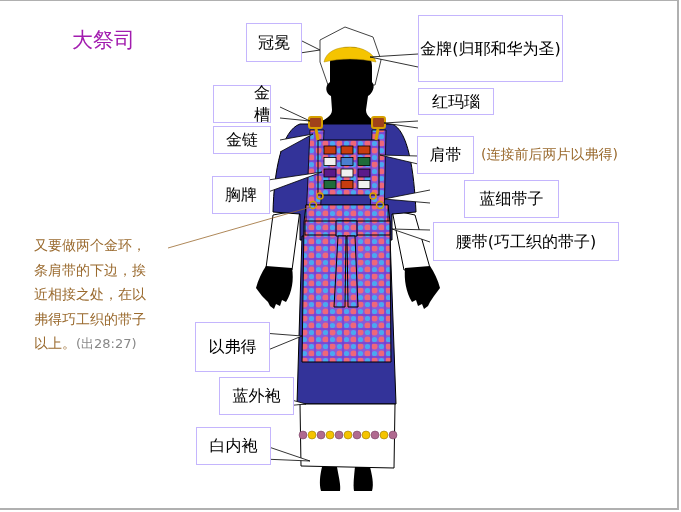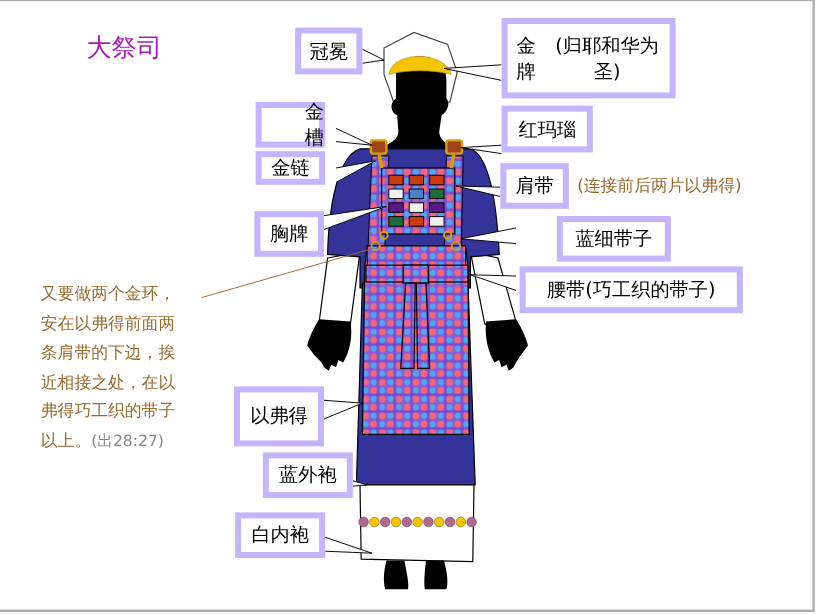--- a/index.html
+++ b/index.html
@@ -1,20 +1,20 @@
 <!DOCTYPE html>
 <html><head>
 <meta charset="utf-8">
 <style>
   html, body { margin:0; padding:0; background:#fff; }
   body { width:681px; height:512px; position:relative; overflow:hidden; font-family:"DejaVu Sans","Liberation Sans",sans-serif; }
   .frame { position:absolute; left:0; top:0; width:679px; height:510px; border-top:1px solid #b0b0b0; border-right:2px solid #b0b0b0; border-bottom:2px solid #b0b0b0; box-sizing:border-box; }
   .title { position:absolute; left:72px; top:26px; font-size:21px; color:#a21caf; }
   svg.figure { position:absolute; left:0; top:0; }
-  .label { position:absolute; background:#fff; border:5px solid #c4b5fd; font-size:16px; color:#000; display:flex; align-items:center; justify-content:center; text-align:center; line-height:22px; box-sizing:border-box; }
+  .label { position:absolute; background:#fff; border:1px solid #c4b5fd; font-size:16px; color:#000; display:flex; align-items:center; justify-content:center; text-align:center; line-height:22px; box-sizing:border-box; }
   .note { position:absolute; font-size:14px; color:#9a6a2e; line-height:24.5px; }
   .note .cite { color:#888; font-size:13px; }
   .hint { position:absolute; font-size:14px; color:#9a6a2e; }
 </style>
 </head>
 <body>
 
 <div class="frame"></div>
 
 <div class="title">大祭司</div>
@@ -129,21 +129,21 @@
 
 <div class="label" style="left:418px;top:15px;width:145px;height:67px;">
   <span>金牌</span>
   <span>(归耶和华为圣)</span>
 </div>
 
 <div class="label" style="left:213px;top:85px;width:58px;height:38px;padding-left:40px;">
     <span>金槽</span>
   </div>
 
-<div class="label" style="left:418px;top:88px;width:76px;height:39px;">
+<div class="label" style="left:418px;top:88px;width:76px;height:27px;">
     <span>红玛瑙</span>
   </div>
 
 <div class="label" style="left:213px;top:126px;width:58px;height:28px;">
     <span>金链</span>
   </div>
 
 <div class="label" style="left:417px;top:136px;width:57px;height:38px;">
     <span>肩带</span>
   </div>
@@ -168,18 +168,17 @@
 <div class="label" style="left:195px;top:377px;width:75px;height:38px;margin-left:24px;">
     <span>蓝外袍</span>
   </div>
 
 <div class="label" style="left:196px;top:427px;width:75px;height:38px;">
     <span>白内袍</span>
   </div>
 
 <div class="note" style="left:34px;top:233px;">
   <div>又要做两个金环，</div>
-  <div>安在以弗得前面两</div>
   <div>条肩带的下边，挨</div>
   <div>近相接之处，在以</div>
   <div>弗得巧工织的带子</div>
   <div><span>以上。</span><span class="cite">(出28:27)</span></div>
 </div>
 
 </body></html>

